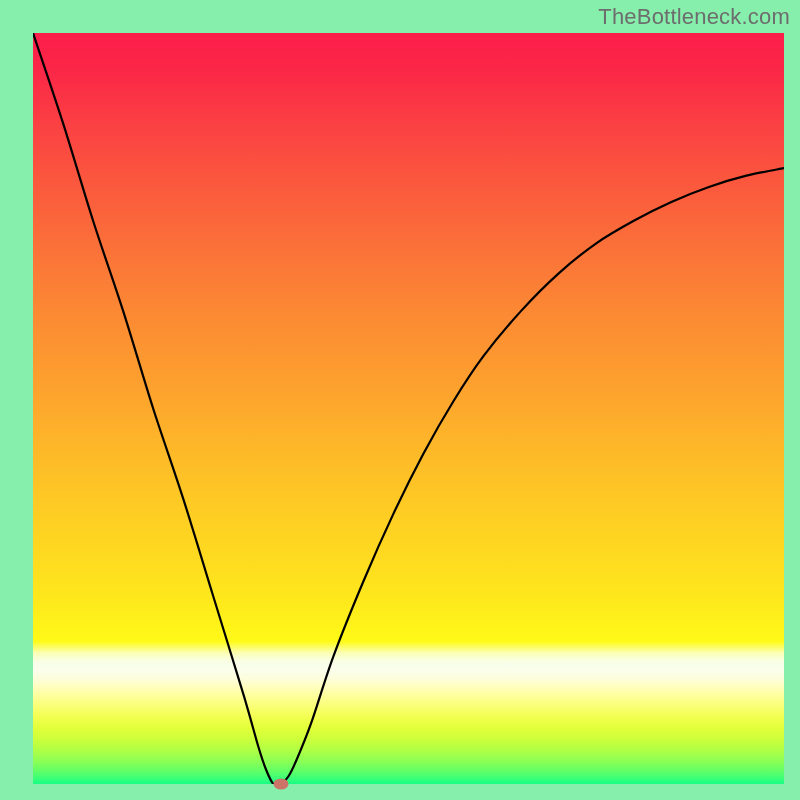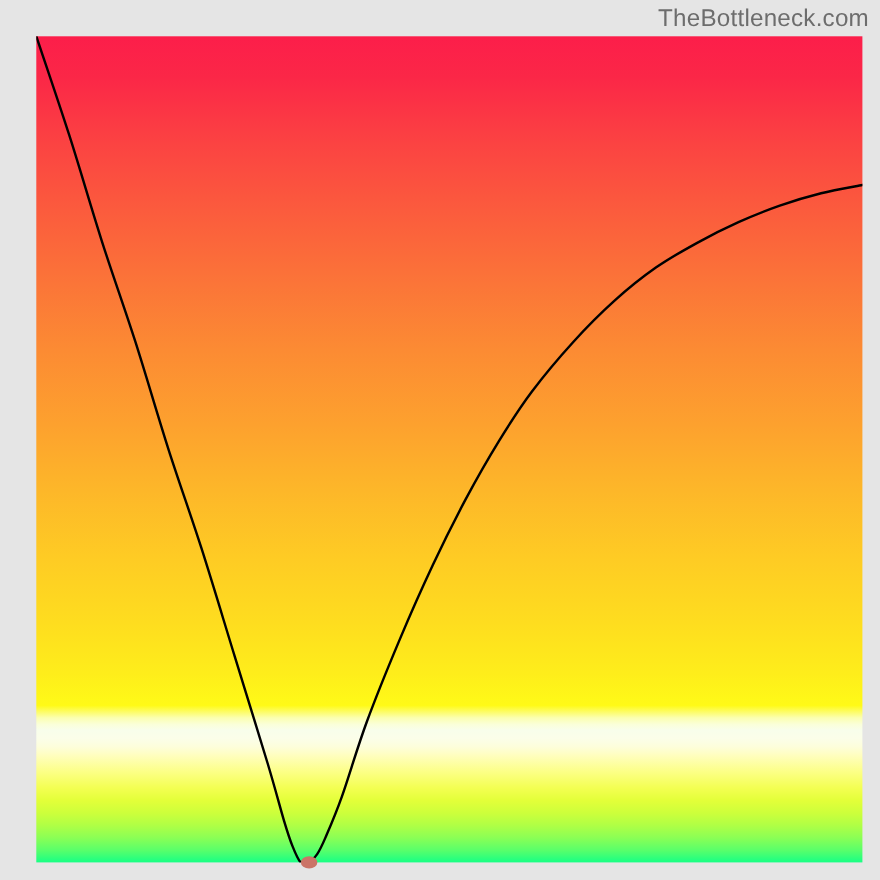--- a/index.html
+++ b/index.html
@@ -8,21 +8,21 @@
     width: 800px;
     height: 800px;
     background: #000;
     overflow: hidden;
     font-family: Arial, Helvetica, sans-serif;
   }
   .frame {
     position: relative;
     width: 800px;
     height: 800px;
-    background: #e5e5e5;
+    background: #86efac;
   }
   .watermark {
     position: absolute;
     top: 4px;
     right: 10px;
     font-size: 22px;
     font-weight: 500;
     color: #6d6d6d;
     letter-spacing: 0.2px;
     z-index: 5;

